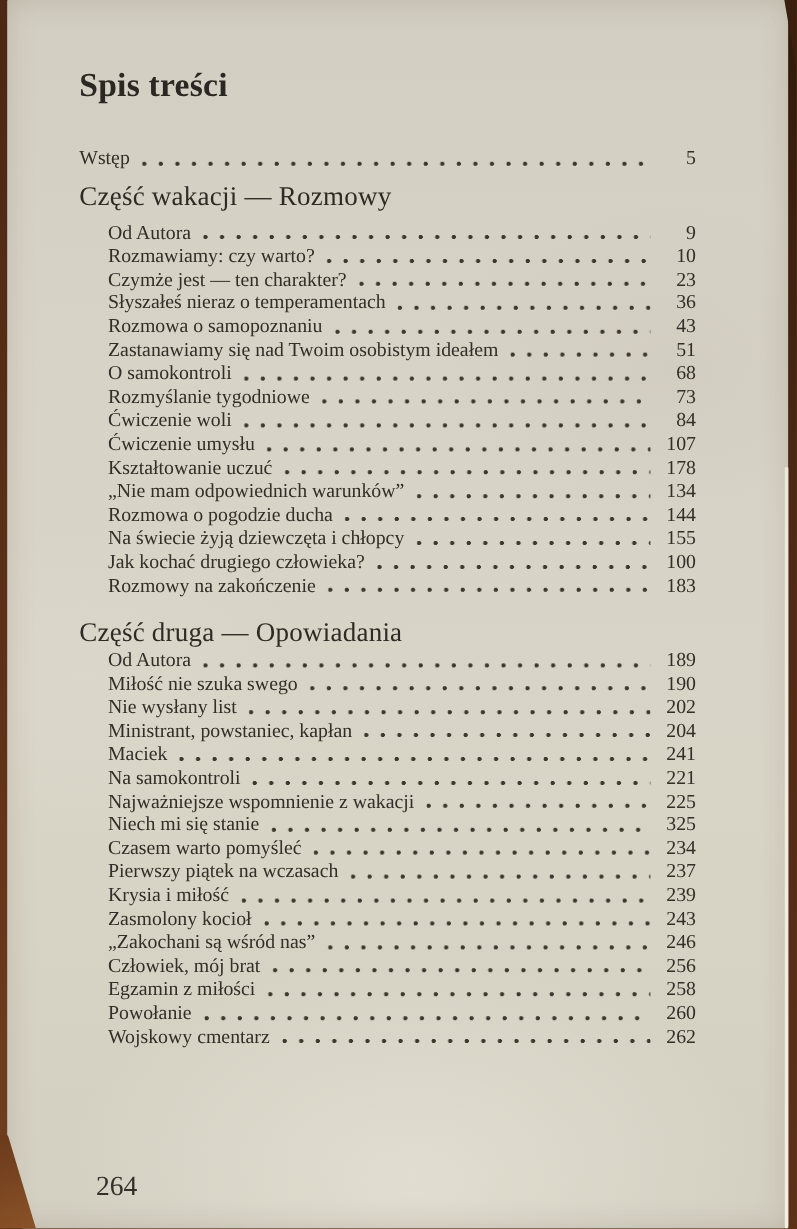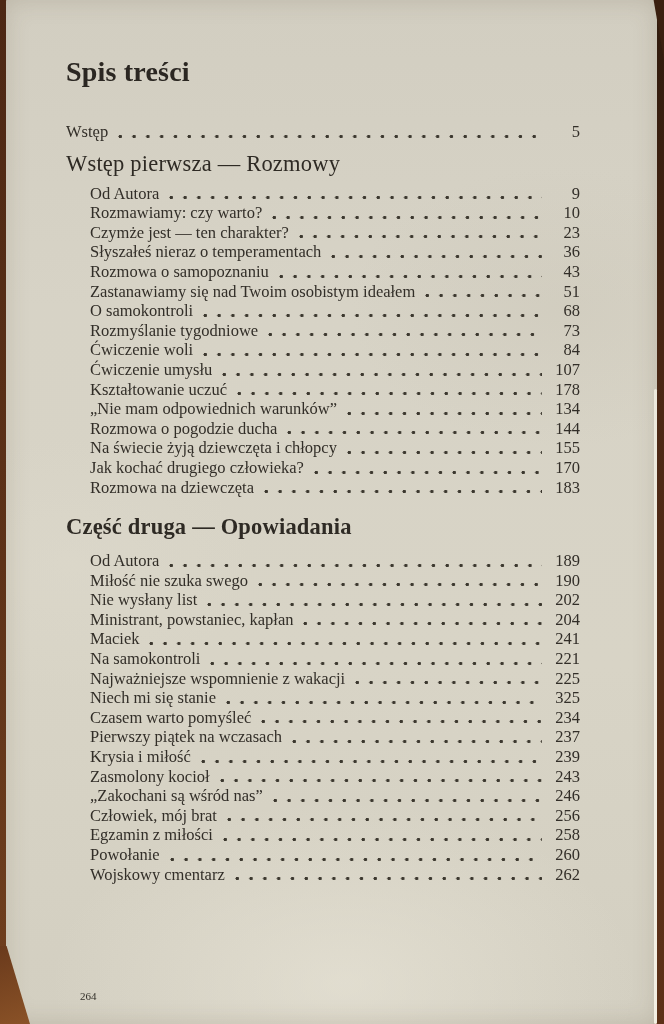--- a/index.html
+++ b/index.html
@@ -73,22 +73,21 @@
   .section-heading {
     margin-top: 9px;
     margin-bottom: 7px;
     font-size: 22.5px;
     font-weight: normal;
     letter-spacing: 0.2px;
     color: #2e2a24;
   }
   .section-heading.second {
     margin-top: 17px;
-    margin-bottom: 11px;
-    font-weight: bold;
+    margin-bottom: 0;
   }
   .toc-row {
     display: flex;
     align-items: baseline;
     font-size: 16.5px;
     line-height: 19.6px;
     white-space: nowrap;
   }
   .toc-row.indented { padding-left: 24px; }
   .toc-label { flex: none; text-align: right; }
@@ -104,21 +103,21 @@
   }
   .toc-page {
     flex: none;
     width: 34px;
     text-align: right;
   }
   .folio {
     position: absolute;
     left: 80px;
     bottom: 22px;
-    font-size: 11px;
+    font-size: 23px;
     color: #33302a;
   }
 </style>
 </head>
 <body>
 
 <div class="photo">
   <div class="page"></div>
   <div class="wood-left"></div>
   <div class="wood-corner-bl"></div>
@@ -129,21 +128,21 @@
   <div class="content">
     <div class="title">Spis treści</div>
     <div class="front-list" id="front-list">
         <div class="toc-row">
           <span class="toc-label">Wstęp</span>
           <span class="dots"></span>
           <span class="toc-page">5</span>
         </div>
       </div>
     <div id="sections">
-        <div class="section-heading">Wstęp pierwsza — Rozmowy</div>
+        <div class="section-heading">Część wakacji — Rozmowy</div>
         <div class="toc-row indented">
           <span class="toc-label">Od Autora</span>
           <span class="dots"></span>
           <span class="toc-page">9</span>
         </div>
         <div class="toc-row indented">
           <span class="toc-label">Rozmawiamy: czy warto?</span>
           <span class="dots"></span>
           <span class="toc-page">10</span>
         </div>
@@ -203,24 +202,24 @@
           <span class="toc-page">144</span>
         </div>
         <div class="toc-row indented">
           <span class="toc-label">Na świecie żyją dziewczęta i chłopcy</span>
           <span class="dots"></span>
           <span class="toc-page">155</span>
         </div>
         <div class="toc-row indented">
           <span class="toc-label">Jak kochać drugiego człowieka?</span>
           <span class="dots"></span>
-          <span class="toc-page">170</span>
-        </div>
-        <div class="toc-row indented">
-          <span class="toc-label">Rozmowa na dziewczęta</span>
+          <span class="toc-page">100</span>
+        </div>
+        <div class="toc-row indented">
+          <span class="toc-label">Rozmowy na zakończenie</span>
           <span class="dots"></span>
           <span class="toc-page">183</span>
         </div>
         <div class="section-heading second">Część druga — Opowiadania</div>
         <div class="toc-row indented">
           <span class="toc-label">Od Autora</span>
           <span class="dots"></span>
           <span class="toc-page">189</span>
         </div>
         <div class="toc-row indented">

